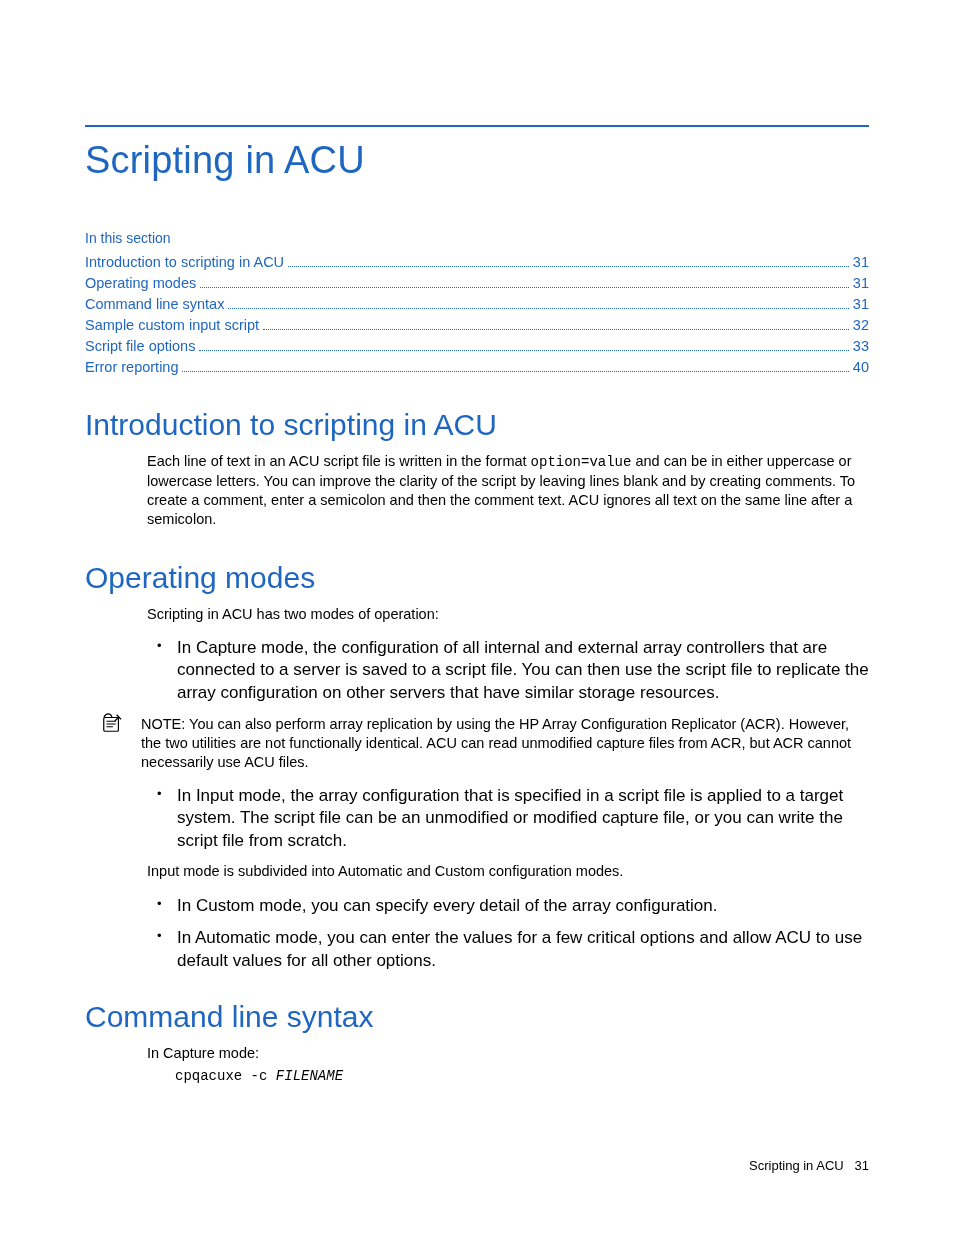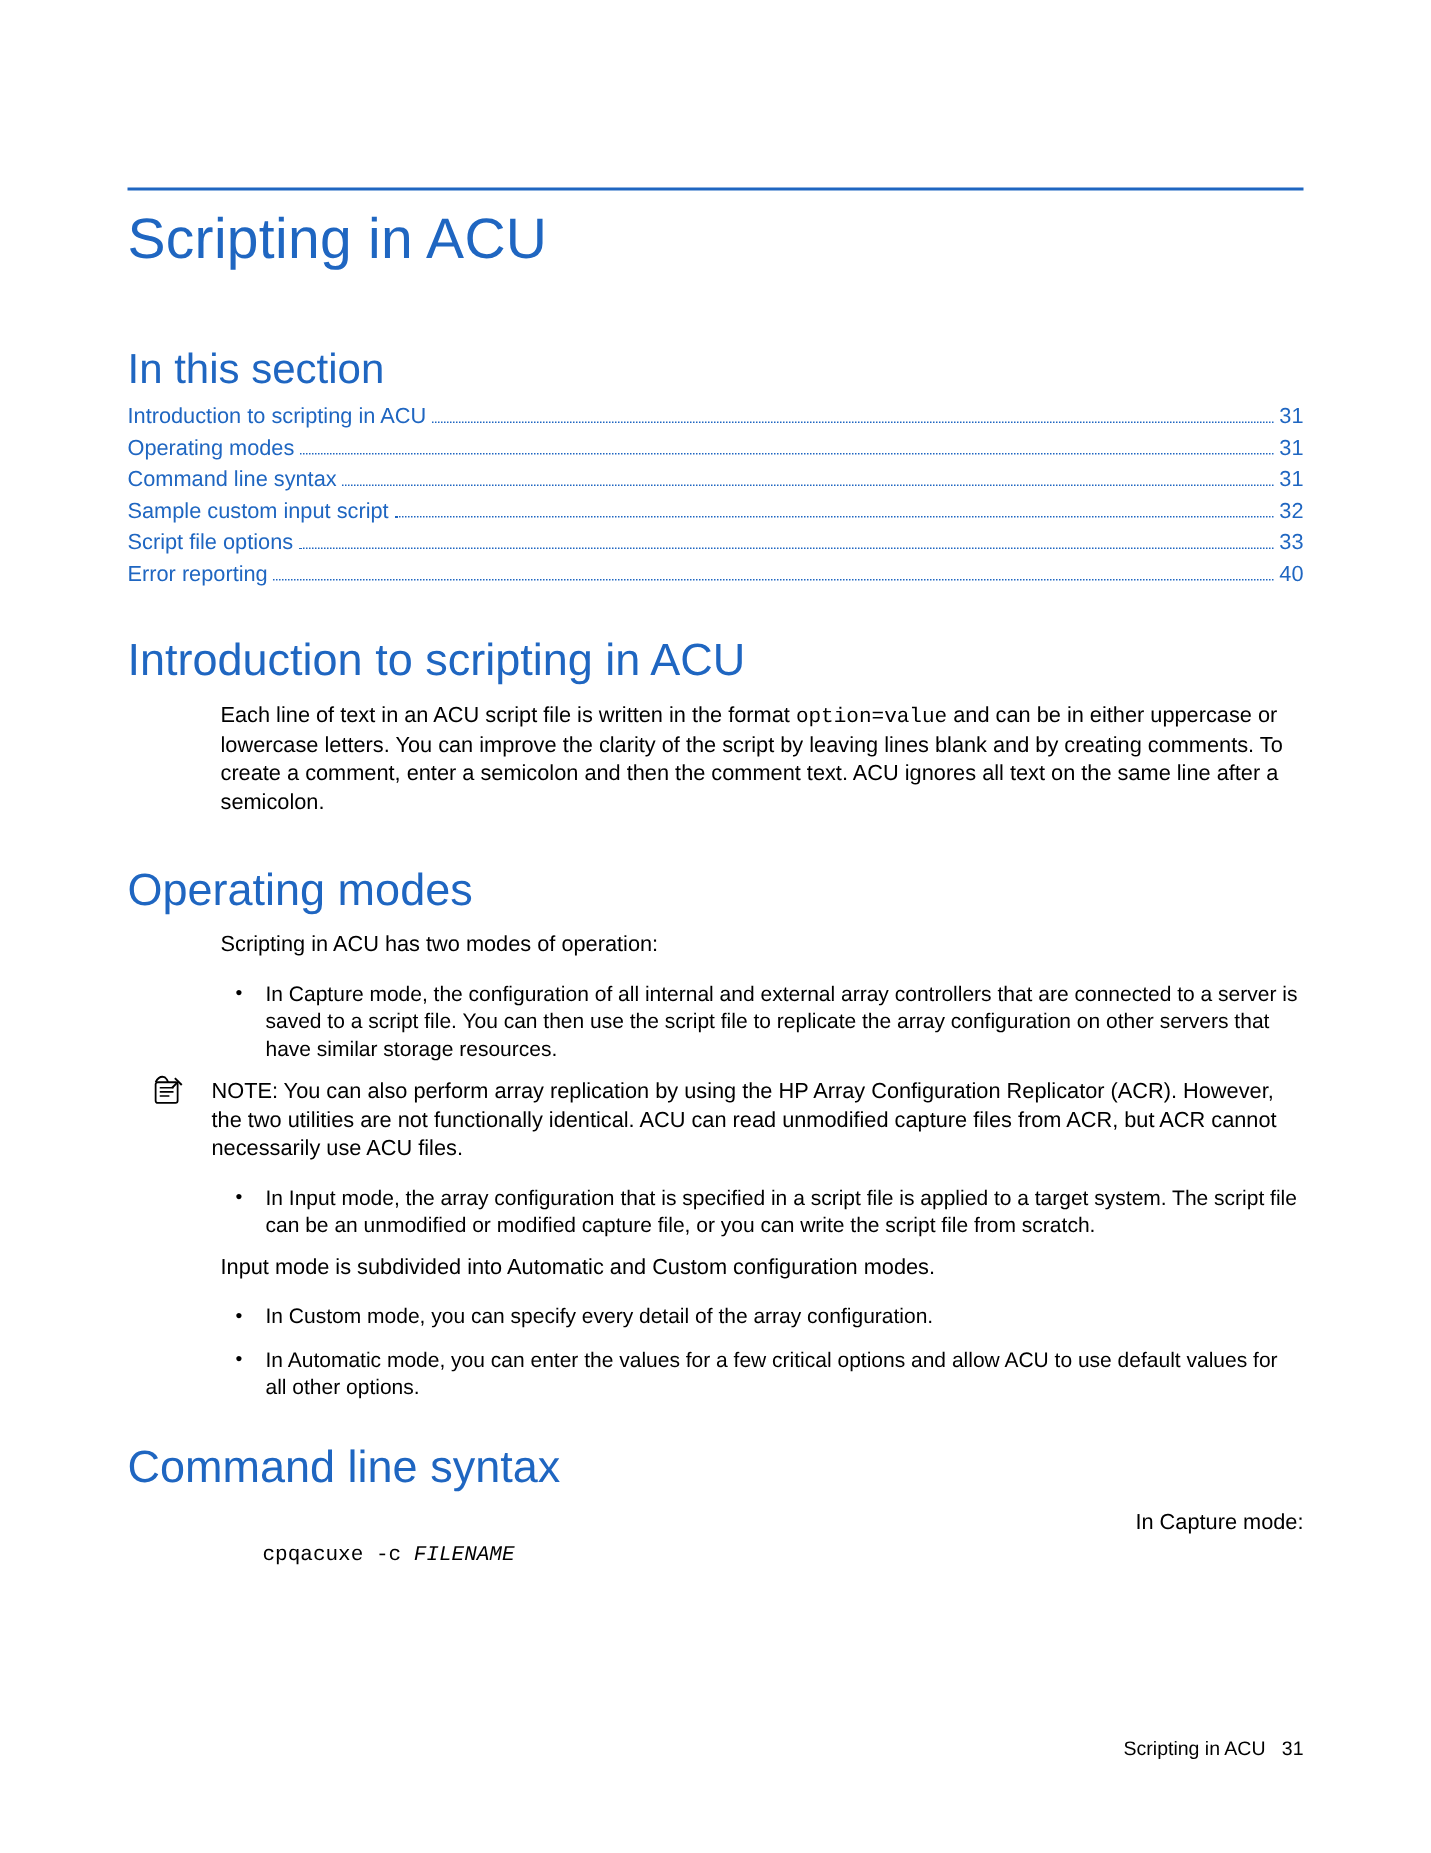--- a/index.html
+++ b/index.html
@@ -24,21 +24,21 @@
     margin-bottom: 12px;
   }
   .h1 {
     font-size: 38px;
     font-weight: 400;
     color: #1f66c1;
     margin: 0 0 48px 0;
     letter-spacing: 0.2px;
   }
   .h2-sec {
-    font-size: 28px;
+    font-size: 14px;
     font-weight: 400;
     color: #1f66c1;
     margin: 0 0 6px 0;
   }
   .toc {
     margin: 0 0 30px 0;
   }
   .toc-row {
     display: flex;
     align-items: baseline;
@@ -76,21 +76,21 @@
     font-family: "Courier New", monospace;
     font-size: 14px;
   }
   ul.bullets {
     margin: 0 0 10px 0;
     padding-left: 30px;
     list-style: none;
   }
   ul.bullets > li {
     position: relative;
-    font-size: 14px;
+    font-size: 17px;
     line-height: 1.33;
     margin-bottom: 10px;
     padding-left: 0;
   }
   ul.bullets > li::before {
     content: "•";
     position: absolute;
     left: -20px;
     top: 0;
     color: #000;
@@ -212,21 +212,21 @@
     <ul class="bullets">
       <li>In Custom mode, you can specify every detail of the array configuration.</li>
       <li>In Automatic mode, you can enter the values for a few critical options and allow ACU to use default values for all other options.</li>
     </ul>
   </div>
 
   <div class="sect-gap-md"></div>
 
   <h2 class="h2">Command line syntax</h2>
   <div class="body-block">
-    <p class="body" style="margin-bottom:4px;text-align:right;">In Capture mode:</p>
+    <p class="body" style="margin-bottom:4px;">In Capture mode:</p>
     <div class="cmd">
       <span>cpqacuxe -c </span><span class="arg">FILENAME</span>
     </div>
   </div>
 
   <div class="footer">
     <span>Scripting in ACU</span>&nbsp;&nbsp;&nbsp;<span>31</span>
   </div>
 
 </div>

